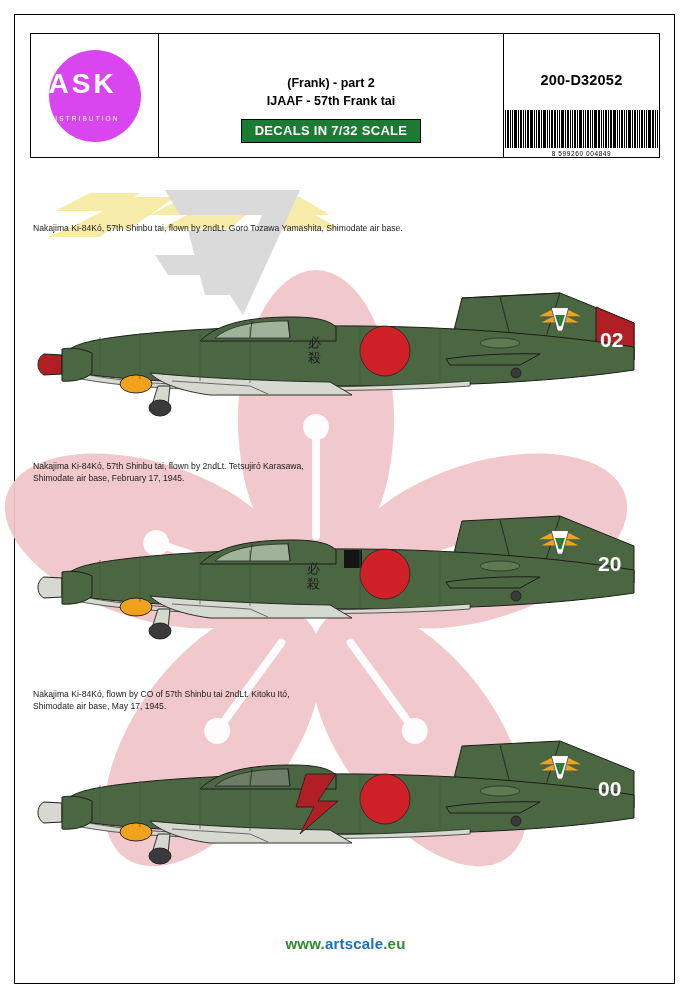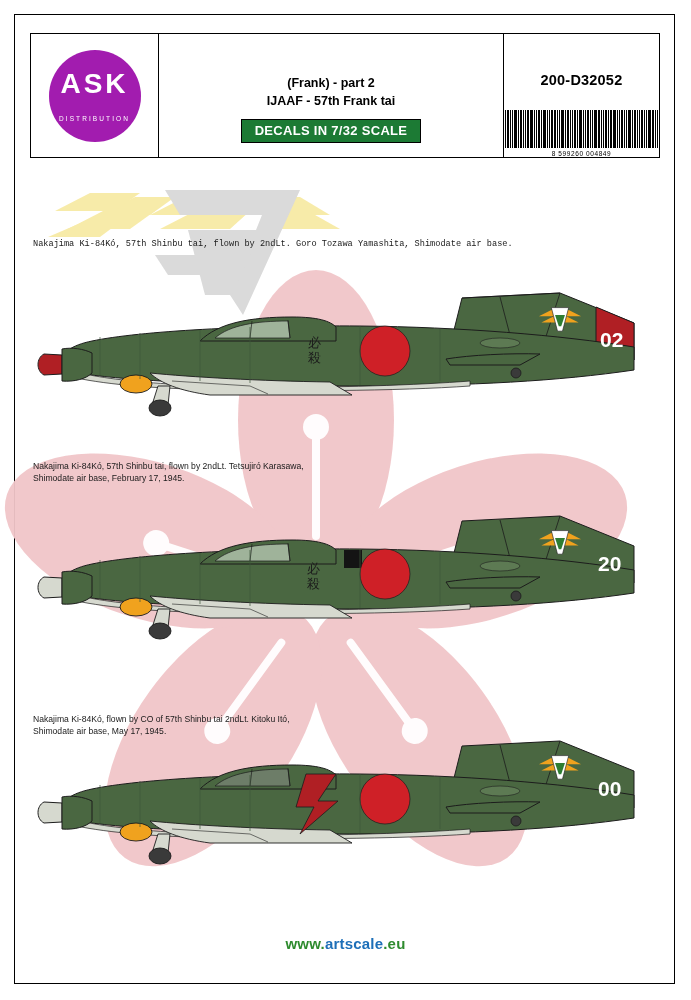--- a/index.html
+++ b/index.html
@@ -46,24 +46,24 @@
     width: 127px;
     border-right: 1px solid #000;
     position: relative;
     display: flex;
     align-items: center;
     justify-content: center;
   }
   .logo-circle {
     width: 92px; height: 92px;
     border-radius: 50%;
-    background: #a21caf;
+    background: #d946ef;
     display: flex;
     flex-direction: column;
-    align-items: center;
+    align-items: flex-start;
     justify-content: center;
     gap: 12px;
   }
   .logo-ask {
     font-size: 28px;
     font-weight: bold;
     letter-spacing: 3px;
     color: #ffffff;
     line-height: 1;
   }
@@ -156,23 +156,23 @@
   }
 
   
   .caption {
     position: absolute;
     font-size: 8.6px;
     color: #1a1a1a;
     line-height: 1.45;
     white-space: pre-line;
   }
-  #cap1 { left: 33px; top: 238px; font-family: Liberation Mono, monospace; }
+  #cap1 { left: 33px; top: 222px; }
   #cap2 { left: 33px; top: 460px; }
-  #cap3 { left: 33px; top: 688px; margin-top: 25px; }
+  #cap3 { left: 33px; top: 688px; }
 
   
   .plane {
     position: absolute;
     left: 0;
     width: 691px;
     height: 200px;
   }
   #plane1 { top: 255px; }
   #plane2 { top: 478px; }

